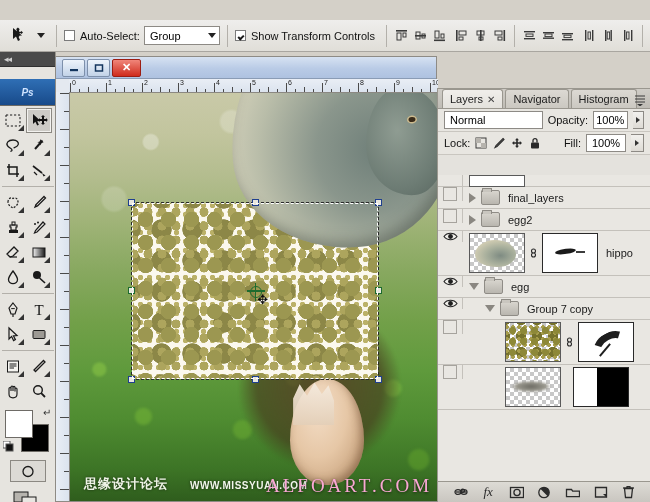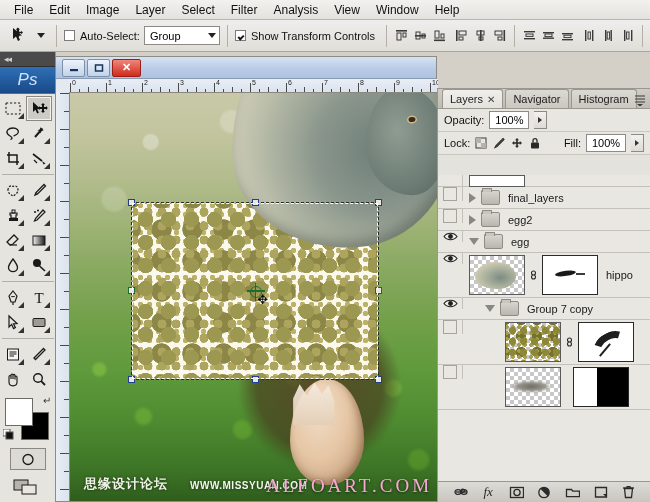--- a/index.html
+++ b/index.html
@@ -59,22 +59,23 @@
     background:#e6e4df;border-right:1px solid #9a978f;
   }
   .tb-grip{
     height:14px;background:#4a4a4a;display:flex;align-items:center;padding-left:4px;
     border-bottom:1px solid #2f2f2f;
   }
   .tb-grip .chev{color:#cfcfcf;font-size:9px;letter-spacing:-1px;}
   .ps-logo{
     height:26px;background:linear-gradient(#2f6fb5,#184a8a);
     display:flex;align-items:center;justify-content:center;
-    color:#cfe3ff;font-weight:normal;font-size:17px;font-style:italic;
+    color:#cfe3ff;font-weight:bold;font-size:10px;font-style:italic;
     border-bottom:1px solid #6d6a64;
+    margin-top:12px;
   }
   .tb-grid{display:flex;flex-wrap:wrap;padding:2px 0 0 0;}
   .tool{
     width:26px;height:25px;box-sizing:border-box;
     display:flex;align-items:center;justify-content:center;position:relative;
   }
   .tool.sel{background:#cdcbc6;border:1px solid #8b8882;box-shadow:inset 0 0 0 1px #f3f2ef;}
   .tool .tri{position:absolute;right:2px;bottom:2px;width:0;height:0;
     border-left:3px solid transparent;border-top:3px solid transparent;border-bottom:3px solid #333;border-right:3px solid #333;}
   .tb-divider{width:52px;height:1px;background:#b3b0aa;margin:3px auto;}
@@ -361,32 +362,20 @@
     display:flex;align-items:center;justify-content:space-around;padding:0 8px;box-sizing:border-box;
   }
   .fico{width:15px;height:14px;display:flex;align-items:center;justify-content:center;font-size:11px;color:#2b2b2b;}
   .panel-menu-btn{position:absolute;right:3px;top:3px;width:14px;height:14px;}
 </style>
 </head>
 <body>
 
 <div id="app">
 
-  <div class="menubar">
-    <div class="menu-item">File</div>
-    <div class="menu-item">Edit</div>
-    <div class="menu-item">Image</div>
-    <div class="menu-item">Layer</div>
-    <div class="menu-item">Select</div>
-    <div class="menu-item">Filter</div>
-    <div class="menu-item">Analysis</div>
-    <div class="menu-item">View</div>
-    <div class="menu-item">Window</div>
-    <div class="menu-item">Help</div>
-  </div>
 
   <div class="optionsbar">
     <div class="ob-tool">
       <span class="ob-tool-icon">
         <svg width="20" height="20" viewBox="0 0 20 20">
           <path d="M3 2 L3 13 L6 10.5 L8 15 L10 14 L8 9.8 L12 9.5 Z" fill="#1a1a1a"></path>
           <path d="M14 4 L16.6 6.6 L15.4 6.6 L15.4 9 L17.8 9 L17.8 7.8 L20 10 L17.8 12.2 L17.8 11 L15.4 11 L15.4 13.4 L16.6 13.4 L14 16 L11.4 13.4 L12.6 13.4 L12.6 11 L10.2 11 L10.2 12.2 L8 10 L10.2 7.8 L10.2 9 L12.6 9 L12.6 6.6 L11.4 6.6 Z" fill="#1a1a1a" transform="translate(-4,-2) scale(0.85)"></path>
         </svg>
       </span>
       <span class="ob-caret"></span>
@@ -844,20 +833,24 @@
       </div>
       <span class="panel-menu-btn">
         <svg width="14" height="14">
             <path d="M2 4 L12 4 M2 7 L12 7 M2 10 L12 10" stroke="#3a3a3a" stroke-width="1.2"></path>
             <path d="M4 12 L7 14.5 L10 12" fill="#3a3a3a"></path>
           </svg>
       </span>
     </div>
 
     <div class="panel-row">
+      <div class="blend-select">
+        <span>Normal</span>
+        <span class="arw"></span>
+      </div>
       <span class="lbl">Opacity:</span>
       <span class="num-field">100%</span>
       <span class="spin">
           <i class="t"></i>
         </span>
     </div>
 
     <div class="panel-row">
       <span class="lbl">Lock:</span>
       <span class="lock-icons">
@@ -919,48 +912,48 @@
 
       <div class="layer-row">
         <span class="eye-cell">
           <span class="eye">
             <svg width="15" height="11" viewBox="0 0 15 11">
                 <path d="M1 5.5 C4 1.2 11 1.2 14 5.5 C11 9.8 4 9.8 1 5.5 Z" fill="#efeee9" stroke="#1f1f1f" stroke-width="1.1"></path>
                 <circle cx="7.5" cy="5.5" r="2.4" fill="#1f1f1f"></circle>
               </svg>
           </span>
         </span>
-        <span class="twisty open"></span>
-        <span class="folder"></span>
-        <span class="layer-name">egg</span>
+        <span class="thumb">
+          <span class="checker"></span>
+          <span class="thumb-hippo"></span>
+        </span>
+        <span class="thumb-link">
+          <svg width="9" height="14">
+              <path d="M4.5 3 a2 2 0 0 1 0 4 a2 2 0 0 1 0 -4 M4.5 7 a2 2 0 0 1 0 4 a2 2 0 0 1 0 -4" fill="none" stroke="#2a2a2a" stroke-width="1.1"></path>
+            </svg>
+        </span>
+        <span class="mask-thumb">
+          <span class="mask-stroke"></span>
+          <span class="mask-stroke2"></span>
+        </span>
+        <span class="layer-name">hippo</span>
       </div>
 
       <div class="layer-row">
         <span class="eye-cell">
           <span class="eye">
             <svg width="15" height="11" viewBox="0 0 15 11">
                 <path d="M1 5.5 C4 1.2 11 1.2 14 5.5 C11 9.8 4 9.8 1 5.5 Z" fill="#efeee9" stroke="#1f1f1f" stroke-width="1.1"></path>
                 <circle cx="7.5" cy="5.5" r="2.4" fill="#1f1f1f"></circle>
               </svg>
           </span>
         </span>
-        <span class="thumb">
-          <span class="checker"></span>
-          <span class="thumb-hippo"></span>
-        </span>
-        <span class="thumb-link">
-          <svg width="9" height="14">
-              <path d="M4.5 3 a2 2 0 0 1 0 4 a2 2 0 0 1 0 -4 M4.5 7 a2 2 0 0 1 0 4 a2 2 0 0 1 0 -4" fill="none" stroke="#2a2a2a" stroke-width="1.1"></path>
-            </svg>
-        </span>
-        <span class="mask-thumb">
-          <span class="mask-stroke"></span>
-          <span class="mask-stroke2"></span>
-        </span>
-        <span class="layer-name">hippo</span>
+        <span class="twisty open"></span>
+        <span class="folder"></span>
+        <span class="layer-name">egg</span>
       </div>
 
       <div class="layer-row">
         <span class="eye-cell">
           <span class="eye">
             <svg width="15" height="11" viewBox="0 0 15 11">
                 <path d="M1 5.5 C4 1.2 11 1.2 14 5.5 C11 9.8 4 9.8 1 5.5 Z" fill="#efeee9" stroke="#1f1f1f" stroke-width="1.1"></path>
                 <circle cx="7.5" cy="5.5" r="2.4" fill="#1f1f1f"></circle>
               </svg>
           </span>

